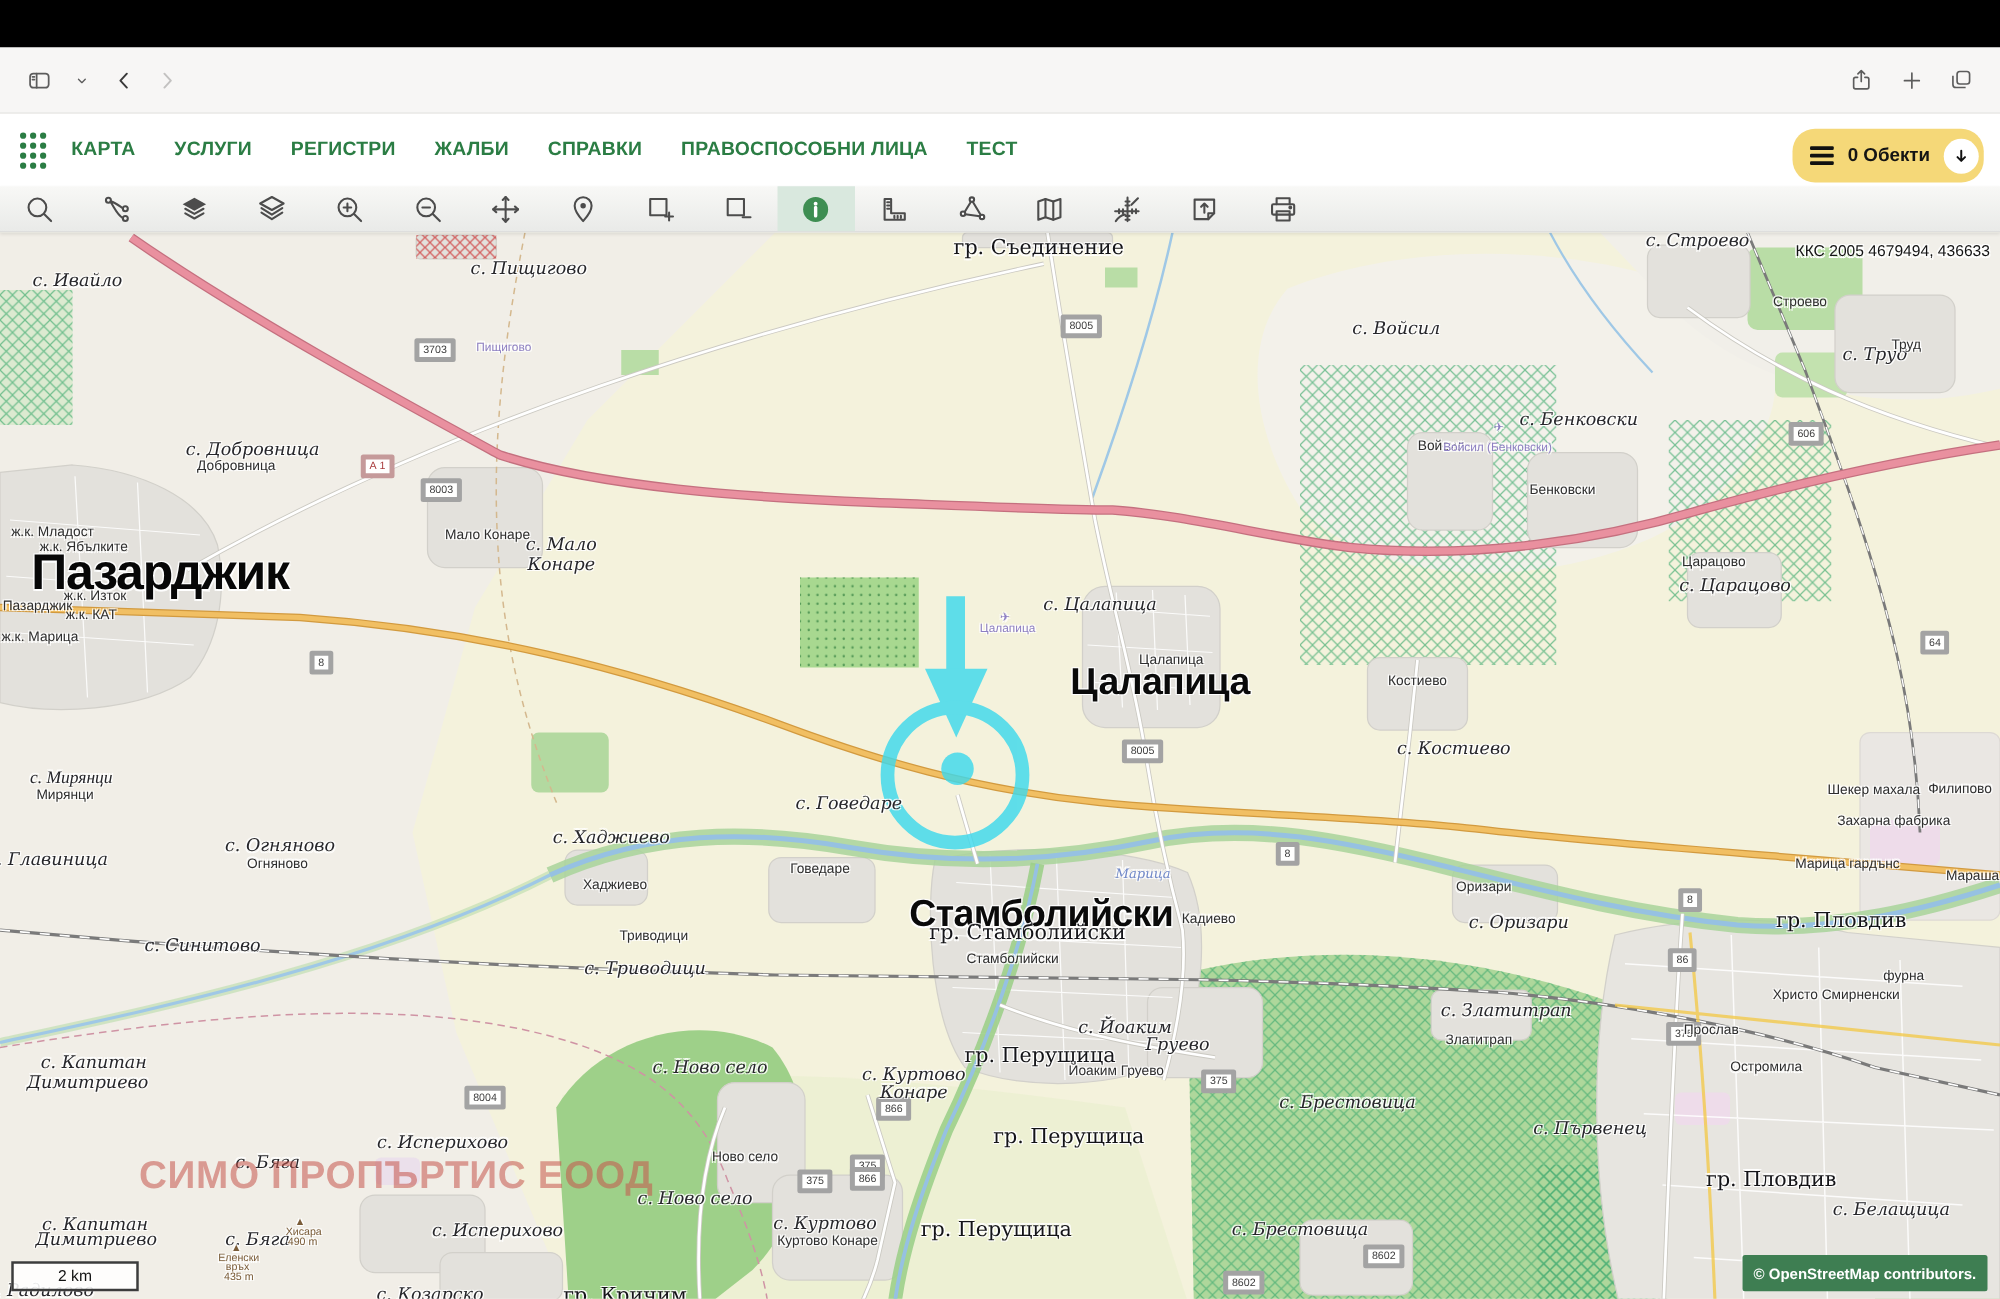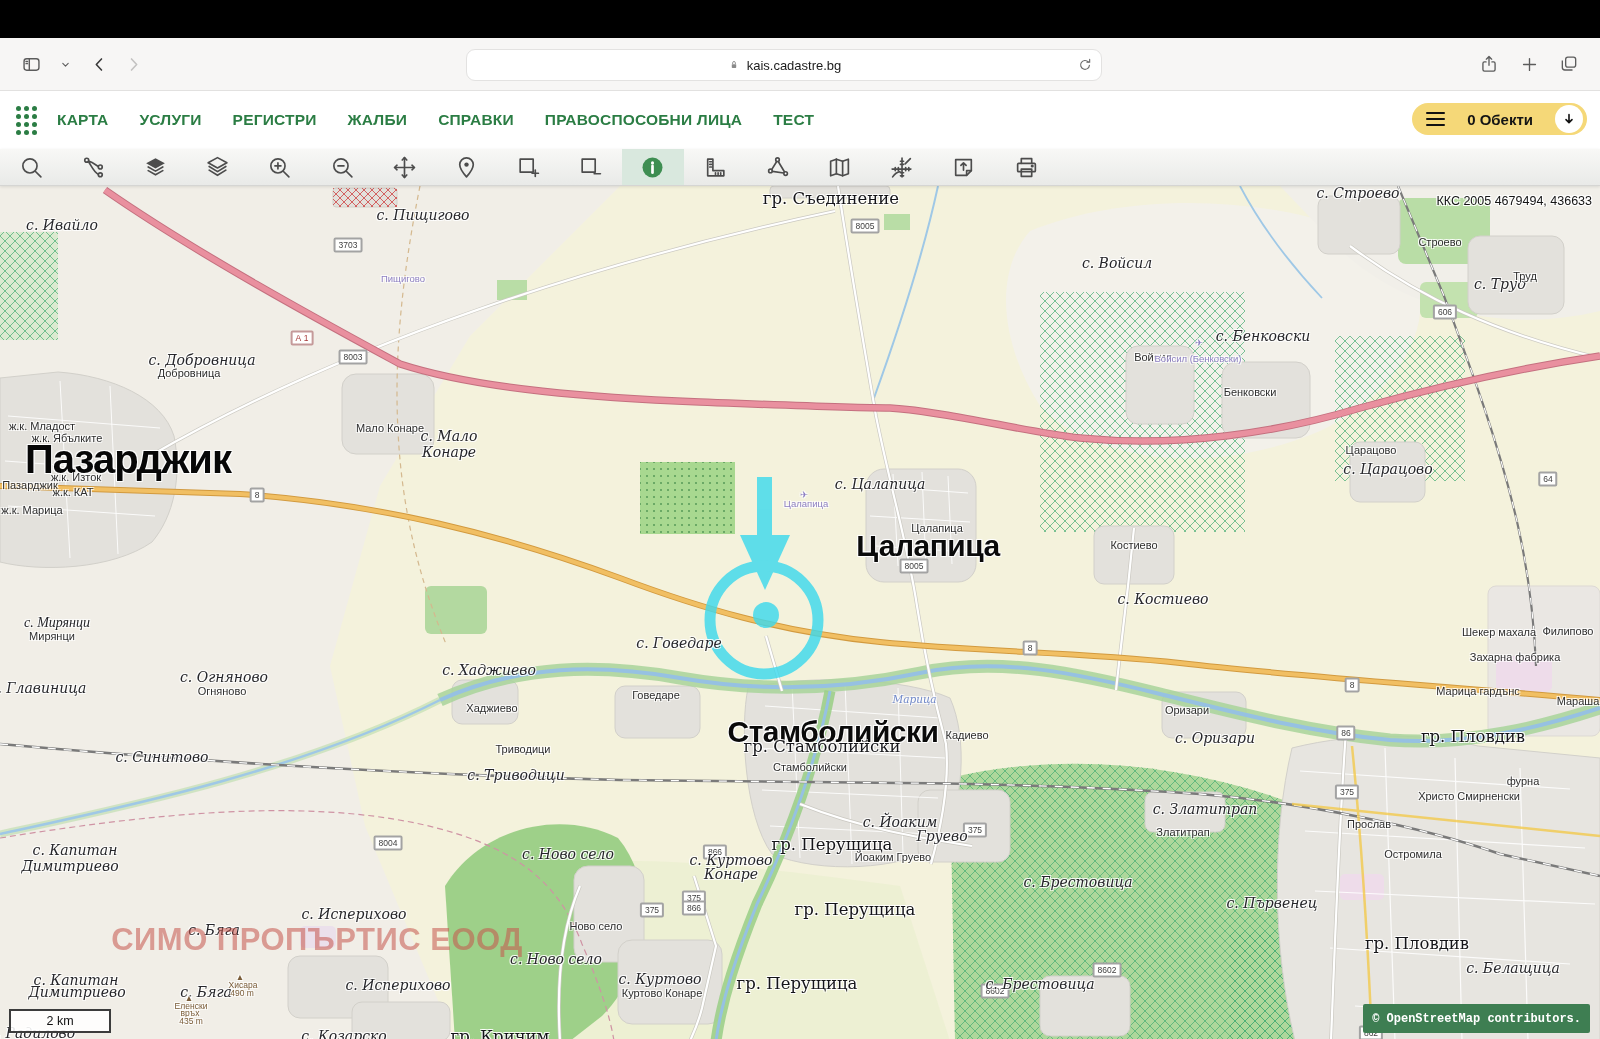--- a/index.html
+++ b/index.html
@@ -17,21 +17,21 @@
   .url-pill{position:absolute;left:466px;width:634px;height:30px;top:11px;background:#fff;border:1px solid #e3e2e1;border-radius:9px;display:flex;align-items:center;justify-content:center;gap:6px;font-size:13px;color:#1c1c1c;cursor:text;}
   .url-pill .reload{position:absolute;right:8px;color:#6a6a6a;}
   .lock{color:#8a8a8a;}
 
   
   .nav{position:relative;height:58px;background:#fff;display:flex;align-items:center;}
   .apps-grid{margin-left:16px;display:grid;grid-template-columns:repeat(3,5px);grid-auto-rows:5px;gap:3px;cursor:pointer;}
   .apps-grid i{width:5px;height:5px;border-radius:50%;background:var(--accent-green,#2b7d44);}
   .nav-menu{display:flex;gap:31px;margin-left:20px;}
   .nav-item{font-weight:bold;font-size:15.5px;letter-spacing:.2px;color:var(--accent-green,#2b7d44);cursor:pointer;white-space:nowrap;}
-  .objects-btn{position:absolute;right:13px;top:12px;height:32px;background:var(--button-yellow,#f5d878);border-radius:18px;display:flex;align-items:center;padding:0 4px 0 14px;gap:22px;cursor:pointer;}
+  .objects-btn{position:absolute;right:13px;top:12px;height:43px;background:var(--button-yellow,#f5d878);border-radius:18px;display:flex;align-items:center;padding:0 4px 0 14px;gap:11px;cursor:pointer;}
   .hamburger{display:flex;flex-direction:column;gap:3.5px;}
   .hamburger i{width:19px;height:2.6px;background:#111;border-radius:1px;}
   .objects-label{font-weight:bold;font-size:15px;color:#141414;white-space:nowrap;}
   .objects-circle{width:28px;height:28px;border-radius:50%;background:#fff;display:grid;place-items:center;color:#111;}
 
   
   .toolbar{height:36px;background:linear-gradient(#f8f8f6,#e9eae8);border-bottom:1px solid #d5d5d3;display:flex;align-items:stretch;box-shadow:0 1px 3px rgba(0,0,0,.10);position:relative;z-index:5;}
   .tool{width:62.2px;display:grid;place-items:center;cursor:pointer;color:#4c4c4c;}
   .tool.active{background:#d9e8de;}
   .ticon svg{display:block;width:25px;height:25px;}
@@ -43,36 +43,36 @@
   .map-label{position:absolute;transform:translate(-50%,-50%);white-space:nowrap;
     text-shadow:1px 1px 0 rgba(255,255,255,.85),-1px -1px 0 rgba(255,255,255,.85),1px -1px 0 rgba(255,255,255,.85),-1px 1px 0 rgba(255,255,255,.85);}
   .xl{font-weight:bold;font-size:40px;letter-spacing:-1px;color:#070707;}
   .lg{font-weight:bold;font-size:30px;letter-spacing:-.5px;color:#0a0a0a;}
   .sr{font-family:"DejaVu Serif",serif;font-style:italic;font-size:14px;color:#26262a;}
   .sr2{font-family:"DejaVu Serif",serif;font-size:16.5px;color:#141418;}
   .ss{font-size:11px;color:#2e2e2e;}
   .pu{font-size:9.5px;color:#8d7fc2;}
   .wt{font-family:"DejaVu Serif",serif;font-style:italic;font-size:10.5px;color:#7189c9;}
   .pk{font-size:8.5px;color:#7a5c38;}
-  .shield{position:absolute;transform:translate(-50%,-50%);font-size:8.5px;line-height:11px;color:#3f3f3f;background:#fffffe;border:2px solid #a3a3a3;border-radius:2px;padding:0 3px;white-space:nowrap;}
+  .shield{position:absolute;transform:translate(-50%,-50%);font-size:8.5px;line-height:11px;color:#3f3f3f;background:#fffffe;border:4px solid #a3a3a3;border-radius:2px;padding:0 3px;white-space:nowrap;margin-top:35px;}
   .shield.mw{color:#a83a3a;border-color:#c59a9a;}
 
   .readout{position:absolute;top:8px;right:8px;font-size:12.5px;color:#141414;z-index:3;
     text-shadow:1px 1px 0 #fff,-1px -1px 0 #fff,1px -1px 0 #fff,-1px 1px 0 #fff;}
   .watermark{position:absolute;left:317px;top:754px;transform:translate(-50%,-50%);font-weight:bold;font-size:31px;letter-spacing:.5px;color:var(--watermark-red,#c6564d);opacity:.55;z-index:3;white-space:nowrap;}
   .scalebar{position:absolute;left:9px;top:823px;width:98px;height:20px;background:rgba(255,255,255,.88);border:2px solid #3c3c3c;display:grid;place-items:center;font-size:12.5px;color:#111;z-index:4;}
   .statusbar{position:absolute;left:466px;top:820px;width:886px;height:30px;background:rgba(255,255,255,.75);border-radius:3px;display:flex;align-items:center;padding-left:13px;box-sizing:border-box;font-size:13.5px;color:#161616;z-index:6;}
   .sb-lbl{white-space:nowrap;}
   .sb-input{height:22px;border:none;border-radius:5px;background:#fff;box-shadow:0 0 0 1px rgba(0,0,0,.05);padding:0 7px;font-size:13.5px;color:#111;font-family:"Liberation Sans",sans-serif;}
   .w68{width:54px;} .w78{width:64px;} .w64{width:50px;}
   .ml8{margin-left:8px;} .ml36{margin-left:36px;} .ml104{margin-left:104px;} .ml10{margin-left:10px;} .ml16{margin-left:16px;} .ml30{margin-left:30px;}
   .crs-value{font-weight:bold;font-size:15px;color:var(--accent-green,#2b7d44);white-space:nowrap;}
   .caret{width:0;height:0;border-left:5px solid transparent;border-right:5px solid transparent;border-top:6px solid var(--accent-green,#2b7d44);cursor:pointer;}
   .sb-search{color:var(--accent-green,#2b7d44);cursor:pointer;display:grid;place-items:center;}
-  .attribution{position:absolute;right:10px;top:818px;height:29px;background:var(--attribution-green,#3e7e52);color:#fff;font-weight:bold;font-size:12px;display:flex;align-items:center;padding:0 9px;border-radius:2px;z-index:6;white-space:nowrap;font-family:Liberation Mono, monospace;}
+  .attribution{position:absolute;right:10px;top:818px;height:29px;background:var(--attribution-green,#3e7e52);color:#fff;font-weight:bold;font-size:12px;display:flex;align-items:center;padding:0 9px;border-radius:2px;z-index:6;white-space:nowrap;}
 </style>
 </head>
 <body>
 
 <div class="app">
 
   <div class="black-bar"></div>
 
   <div class="chrome">
     <div class="chrome-left">
@@ -89,33 +89,20 @@
           </svg>
       </span>
       <span class="chrome-btn" style="color:#3a3a3a">
         <svg viewBox="0 0 24 24" width="19" height="19" fill="none" stroke="currentColor" stroke-width="2" stroke-linecap="round" stroke-linejoin="round">
             <path d="M14.5 5 L8 12 L14.5 19"></path>
           </svg>
       </span>
       <span class="chrome-btn disabled">
         <svg viewBox="0 0 24 24" width="19" height="19" fill="none" stroke="currentColor" stroke-width="2" stroke-linecap="round" stroke-linejoin="round">
             <path d="M9.5 5 L16 12 L9.5 19"></path>
-          </svg>
-      </span>
-    </div>
-    <div class="url-pill">
-      <svg class="lock" viewBox="0 0 24 24" width="14" height="14" stroke="currentColor" stroke-width="1.6" fill="none">
-          <rect x="8.2" y="10.5" width="7.6" height="6.5" rx="1.2" fill="currentColor" stroke="none"></rect>
-          <path d="M9.7 10.5 V8.3 a2.3 2.3 0 0 1 4.6 0 V10.5"></path>
-        </svg>
-      <span>kais.cadastre.bg</span>
-      <span class="reload">
-        <svg viewBox="0 0 24 24" width="16" height="16" fill="none" stroke="currentColor" stroke-width="1.7" stroke-linecap="round">
-            <path d="M18.6 12.5 a6.6 6.6 0 1 1 -1.7 -5.1"></path>
-            <path d="M19 3.6 V7.7 H14.9"></path>
           </svg>
       </span>
     </div>
     <div class="chrome-right">
       <span class="chrome-btn">
         <svg viewBox="0 0 24 24" width="20" height="20" fill="none" stroke="currentColor" stroke-width="1.6" stroke-linecap="round" stroke-linejoin="round">
             <path d="M8.5 9.5 H6.5 A1.8 1.8 0 0 0 4.7 11.3 V18.7 A1.8 1.8 0 0 0 6.5 20.5 H17.5 A1.8 1.8 0 0 0 19.3 18.7 V11.3 A1.8 1.8 0 0 0 17.5 9.5 H15.5"></path>
             <path d="M12 3.2 V13.5 M8.8 6.2 L12 3 L15.2 6.2"></path>
           </svg>
       </span>

